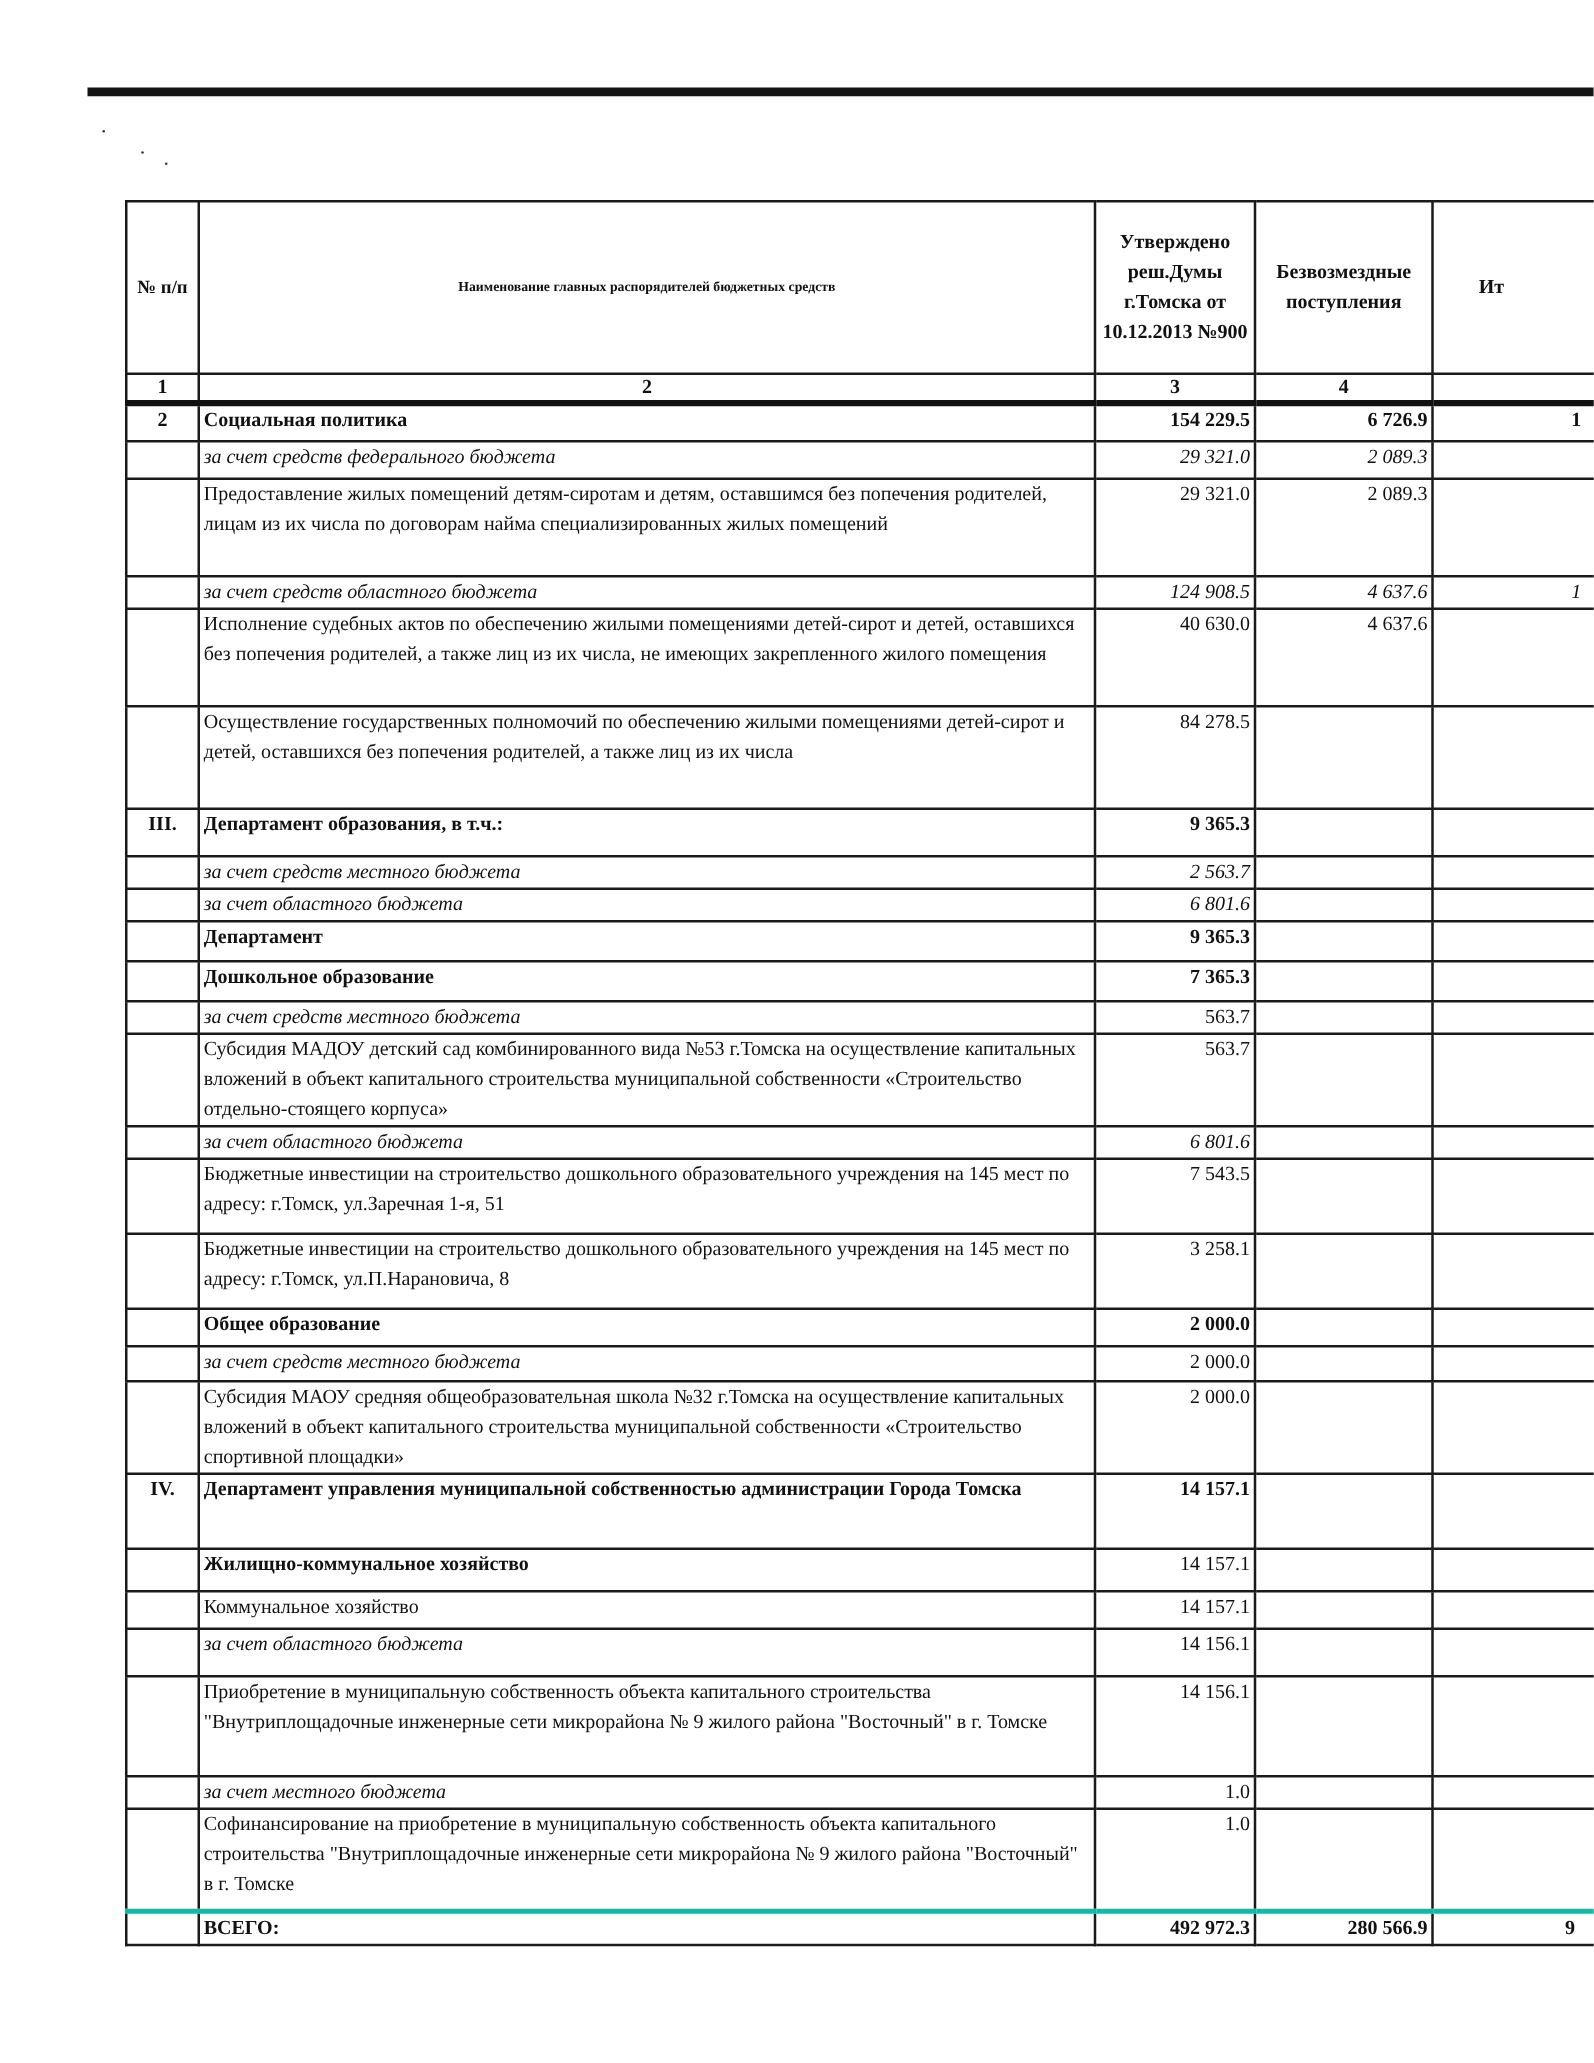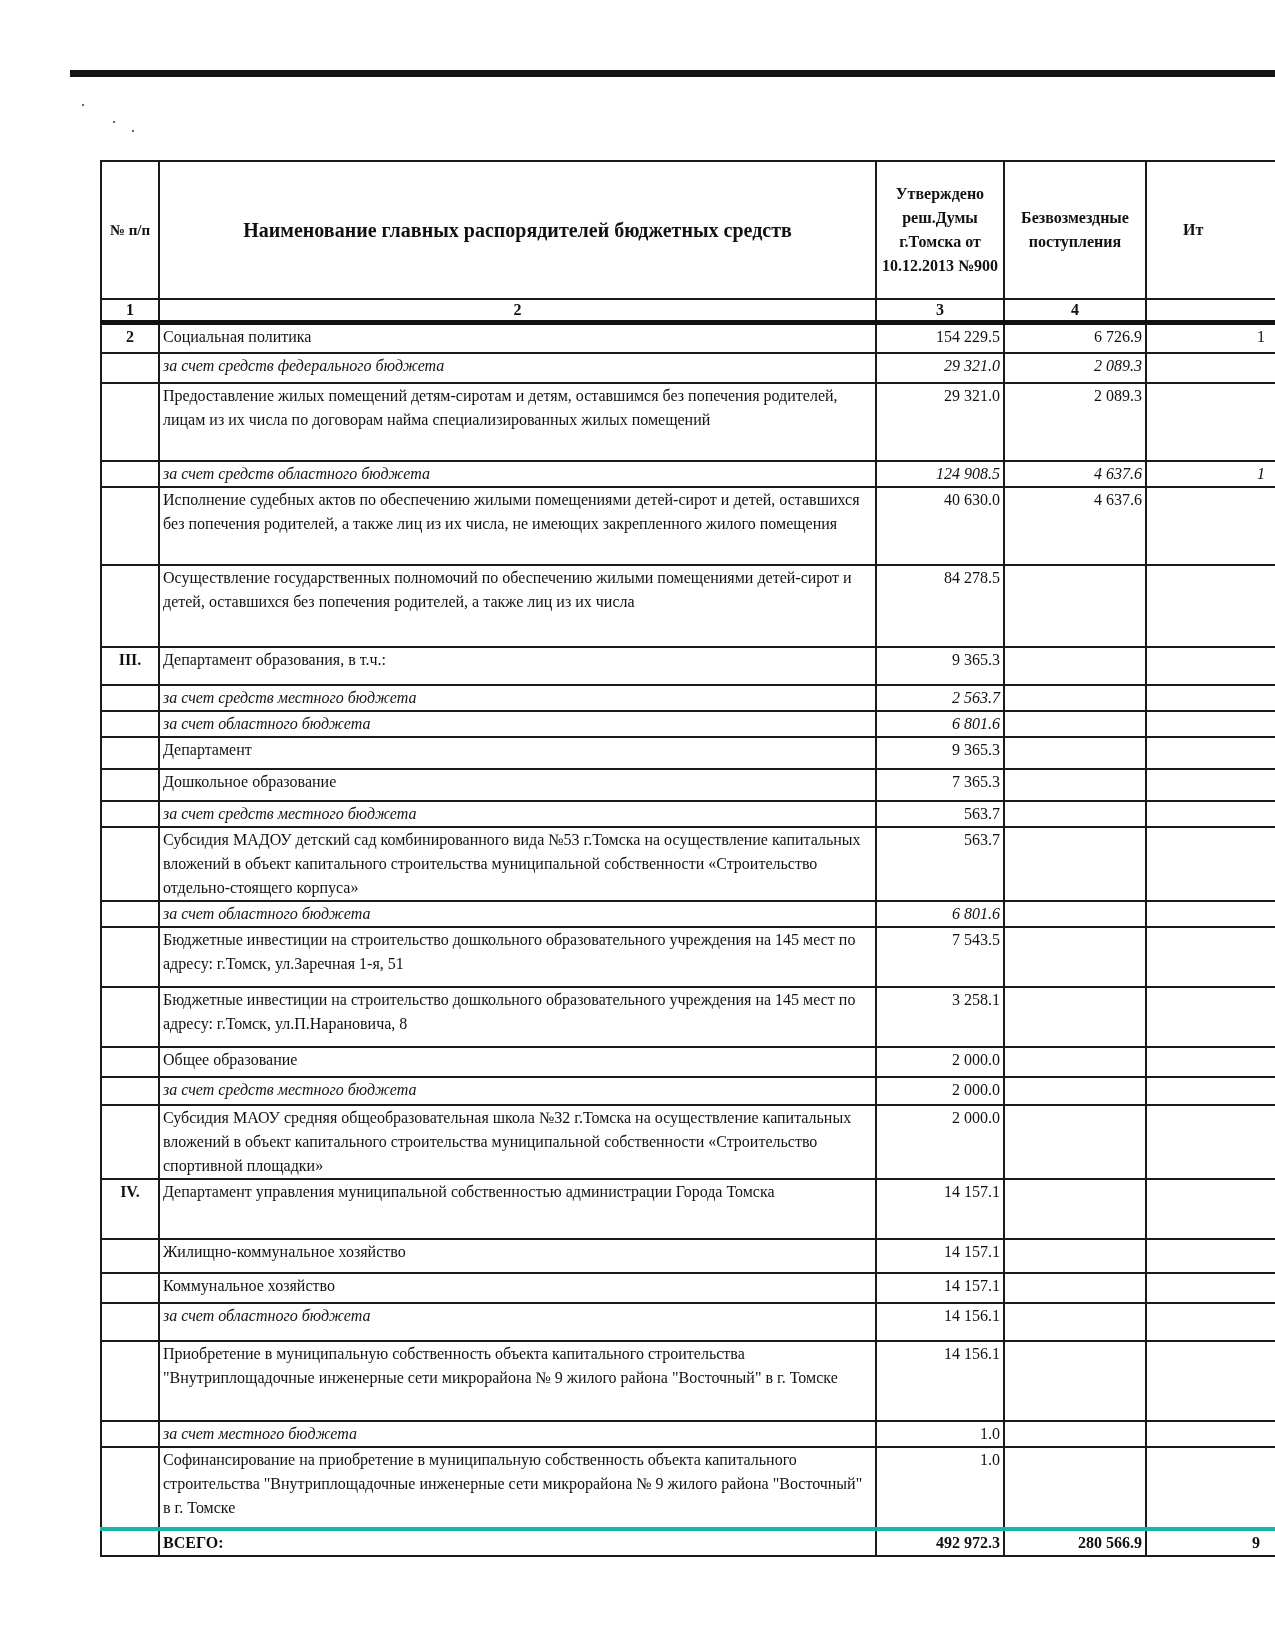--- a/index.html
+++ b/index.html
@@ -19,21 +19,21 @@
     border:2px solid #1a1a1a; padding:0 3px; vertical-align:top;
     font-size:16px; line-height:24px;
   }
   col.c1 { width:58px; } col.c2 { width:717px; } col.c3 { width:128px; }
   col.c4 { width:142px; } col.c5 { width:155px; }
   th { font-weight:bold; text-align:center; vertical-align:middle !important; font-size:14px; line-height:22px; }
   tr.head th { height:136px; }
   tr.colnum td { font-weight:bold; text-align:center; height:20px; line-height:20px; border-bottom:5px solid #111; }
   td.num { text-align:center; font-weight:bold; vertical-align:middle; }
   td.val { text-align:right; padding-right:2px; }
-  .bold td.name, .bold td.val { font-weight:normal; }
+  .bold td.name, .bold td.val { font-weight:bold; }
   .italic td.name, .italic td.val { font-style:italic; }
   tr.total td { border-top:4px solid #14b8a6; font-weight:bold; }
   .vmid td { vertical-align:middle; }
   .clip-col5 { overflow:hidden; white-space:nowrap; }
 </style>
 </head>
 <body>
 
 <div class="top-rule"></div>
 <div class="speck" style="left:82px;top:104px"></div>
@@ -44,21 +44,21 @@
   <colgroup>
       <col class="c1">
       <col class="c2">
       <col class="c3">
       <col class="c4">
       <col class="c5">
     </colgroup>
   <thead>
     <tr class="head">
       <th style="font-size:15px">№ п/п</th>
-      <th style="font-size:20px">Наименование главных распорядителей бюджетных средств</th>
+      <th style="font-size:11px">Наименование главных распорядителей бюджетных средств</th>
       <th>Утверждено реш.Думы г.Томска от 10.12.2013 №900</th>
       <th>Безвозмездные поступления</th>
       <th class="clip-col5" style="text-align:left;padding-left:36px"><span>Ит</span></th>
     </tr>
     <tr class="colnum">
       <td>1</td>
       <td>2</td>
       <td>3</td>
       <td>4</td>
       <td></td>
@@ -200,21 +200,21 @@
       </tr>
       <tr class="bold vmid" style="height: 60px;">
         <td class="num">IV.</td>
         <td class="name" style="vertical-align: top;">Департамент управления муниципальной собственностью администрации Города Томска</td>
         <td class="val">14 157.1</td>
         <td class="val"></td>
         <td class="val clip-col5" style="text-align: left; padding-left: 110px;"></td>
       </tr>
       <tr class="" style="height: 34px;">
         <td class="num"></td>
-        <td class="name" style="font-weight: normal; margin-top: 15px;">Жилищно-коммунальное хозяйство</td>
+        <td class="name" style="font-weight: bold; margin-top: 15px;">Жилищно-коммунальное хозяйство</td>
         <td class="val">14 157.1</td>
         <td class="val"></td>
         <td class="val clip-col5" style="text-align: left; padding-left: 110px;"></td>
       </tr>
       <tr class="" style="height: 30px;">
         <td class="num"></td>
         <td class="name" style="font-weight: normal;">Коммунальное хозяйство</td>
         <td class="val">14 157.1</td>
         <td class="val"></td>
         <td class="val clip-col5" style="text-align: left; padding-left: 110px;"></td>

